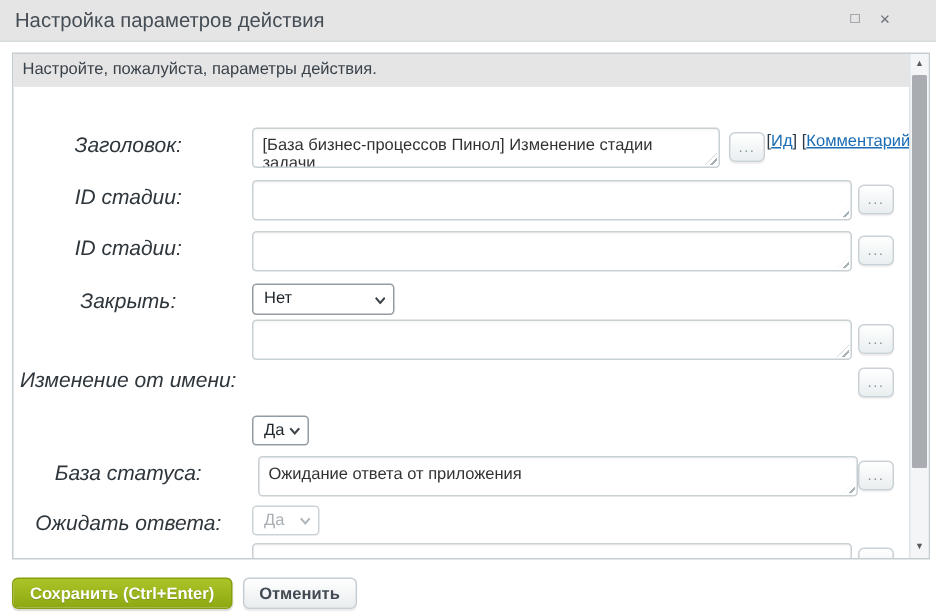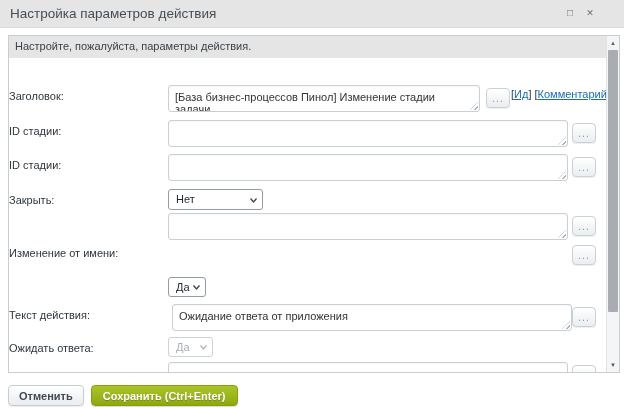--- a/index.html
+++ b/index.html
@@ -18,22 +18,22 @@
     line-height:16px;color:#687078;cursor:pointer;font-size:10px;}
   .winbtn.max{left:562px;}
   .winbtn.cls{left:582px;font-size:9px;}
   
   .content{position:absolute;left:8px;top:35px;width:610px;height:336px;
     border:1px solid #c6ced2;background:#fff;overflow:hidden;}
   .hintbar{position:absolute;left:0;top:0;right:13px;height:21px;
     background:#e5e5e5;border-bottom:1px solid #e3e8ea;
     font-size:11px;line-height:21px;color:#3a424a;padding-left:6px;}
   
-  .f-label{position:absolute;left:0;width:153px;text-align:left;
-    font-size:11px;color:#2e363c;height:14px;line-height:14px;white-space:nowrap;}
+  .f-label{position:absolute;left:0;width:153px;text-align:center;
+    font-size:14px;color:#2e363c;height:14px;line-height:14px;white-space:nowrap;font-style:italic;}
   .ta-wrap{position:absolute;}
   .f-area{width:100%;height:100%;box-sizing:border-box;display:block;
     border:1px solid #c8d0d4;border-radius:3px;background:#fff;
     box-shadow:inset 0 1px 2px rgba(0,0,0,0.04);
     font-family:"Liberation Sans", sans-serif;font-size:11px;color:#333;
     padding:5px 12px 4px 6px;resize:none;outline:none;overflow:hidden;}
   .grip{position:absolute;right:2px;bottom:2px;width:8px;height:8px;
     clip-path:polygon(100% 0,100% 100%,0 100%);
     background:repeating-linear-gradient(-45deg,rgba(0,0,0,0) 0 2px,#a9b2b7 2px 3.5px);}
   .dots-btn{position:absolute;width:24px;height:20px;box-sizing:border-box;
@@ -126,21 +126,21 @@
   <label class="f-label" style="top:210px">Изменение от имени:</label>
   <button class="dots-btn" style="left:563px;top:209px">...</button>
 
   <div class="sel" style="left:159px;top:241px;width:38px">
     <span>Да</span>
     <svg class="chev" width="7" height="5" viewBox="0 0 7 5">
         <polyline points="0.5,0.5 3.5,4 6.5,0.5" fill="none" stroke="#3c4349" stroke-width="1.3"></polyline>
       </svg>
   </div>
 
-  <label class="f-label" style="top:272px">Текст действия:</label>
+  <label class="f-label" style="top:272px">База статуса:</label>
   <div class="ta-wrap" style="left:163px;top:268px;width:400px;height:27px">
     <textarea class="f-area" spellcheck="false" style="">Ожидание ответа от приложения</textarea>
     <span class="grip"></span>
   </div>
   <button class="dots-btn" style="left:563px;top:271px">...</button>
 
   <label class="f-label" style="top:305px">Ожидать ответа:</label>
   <div class="sel disabled" style="left:159px;top:301px;width:45px">
     <span>Да</span>
     <svg class="chev" width="7" height="5" viewBox="0 0 7 5">
@@ -154,15 +154,15 @@
   <button class="dots-btn" style="left:563px;top:329px">...</button>
 
   <div class="scrollbar">
     <div class="sb-arrow up">▲</div>
     <div class="sb-thumb"></div>
     <div class="sb-arrow down">▼</div>
   </div>
 </div>
 
 <div class="footer">
+  <button class="btn btn-save">Сохранить (Ctrl+Enter)</button>
   <button class="btn btn-cancel">Отменить</button>
-  <button class="btn btn-save">Сохранить (Ctrl+Enter)</button>
 </div>
 
 </body></html>

